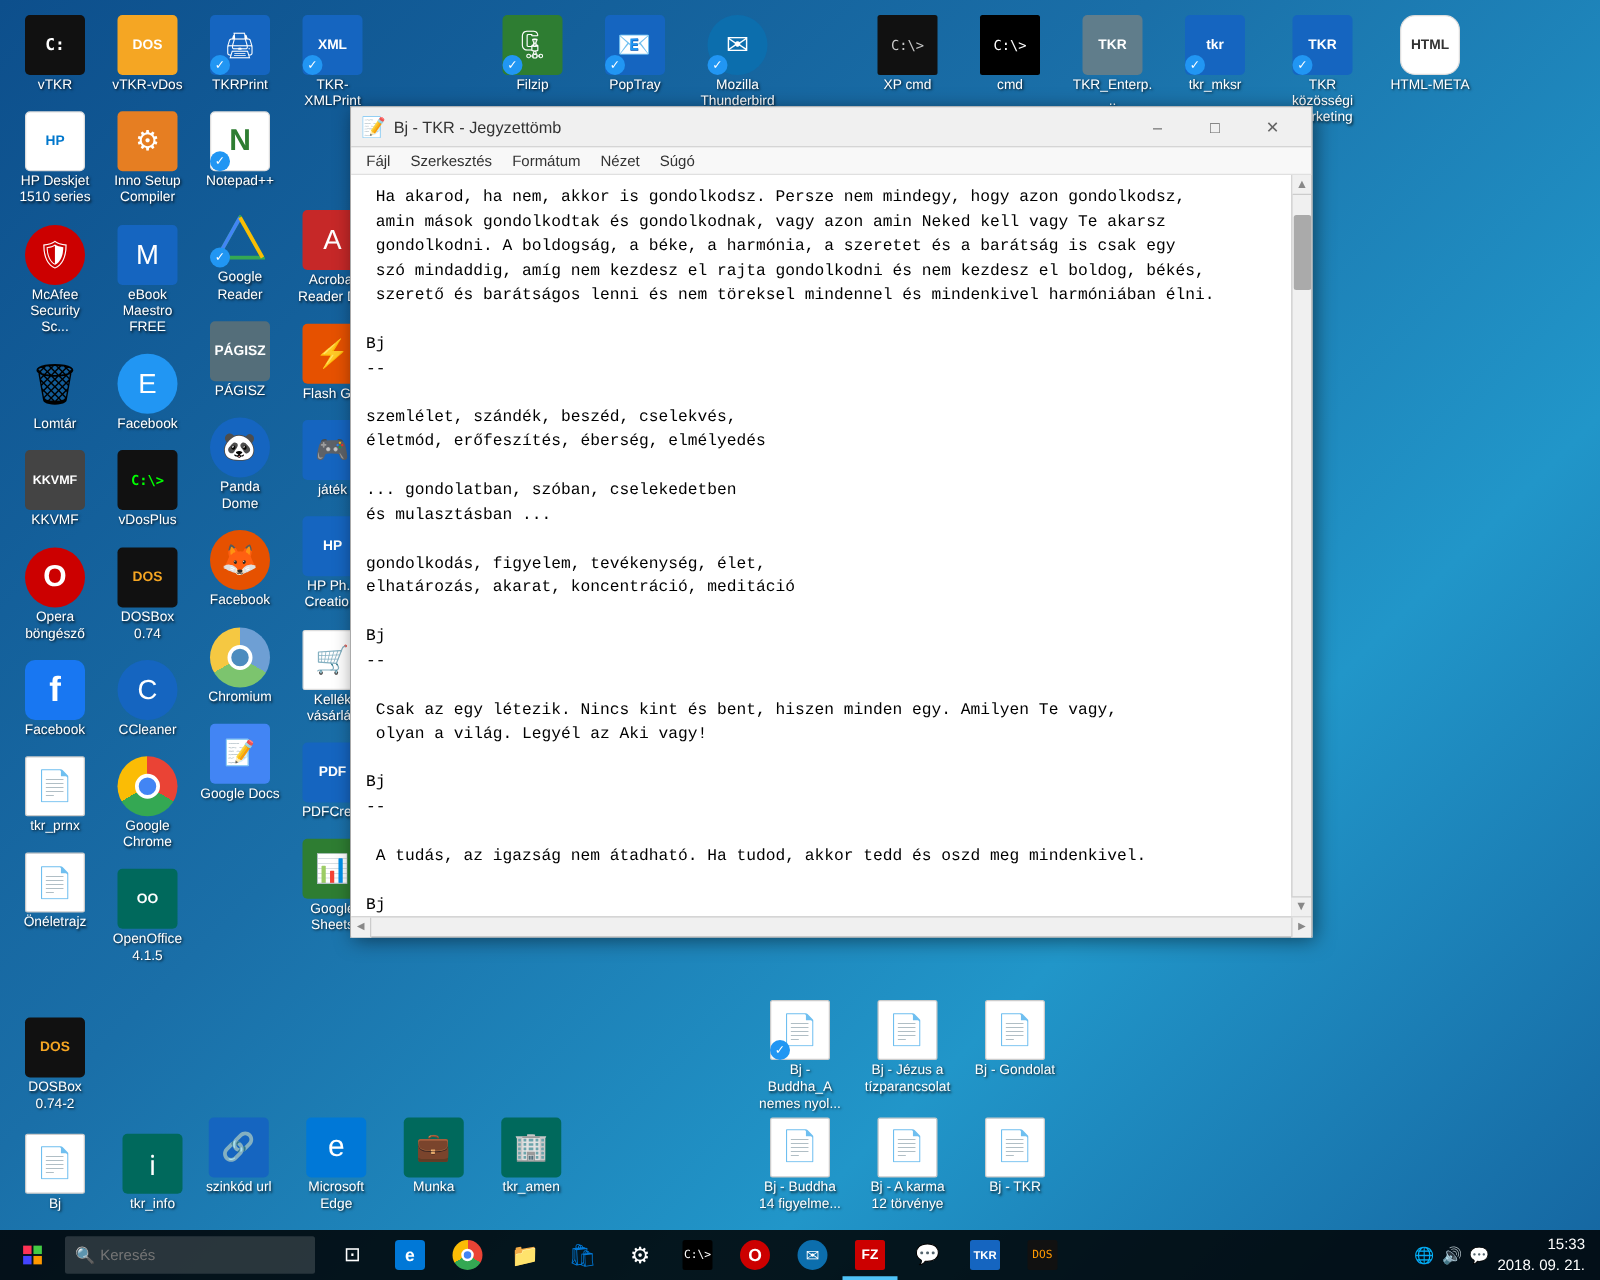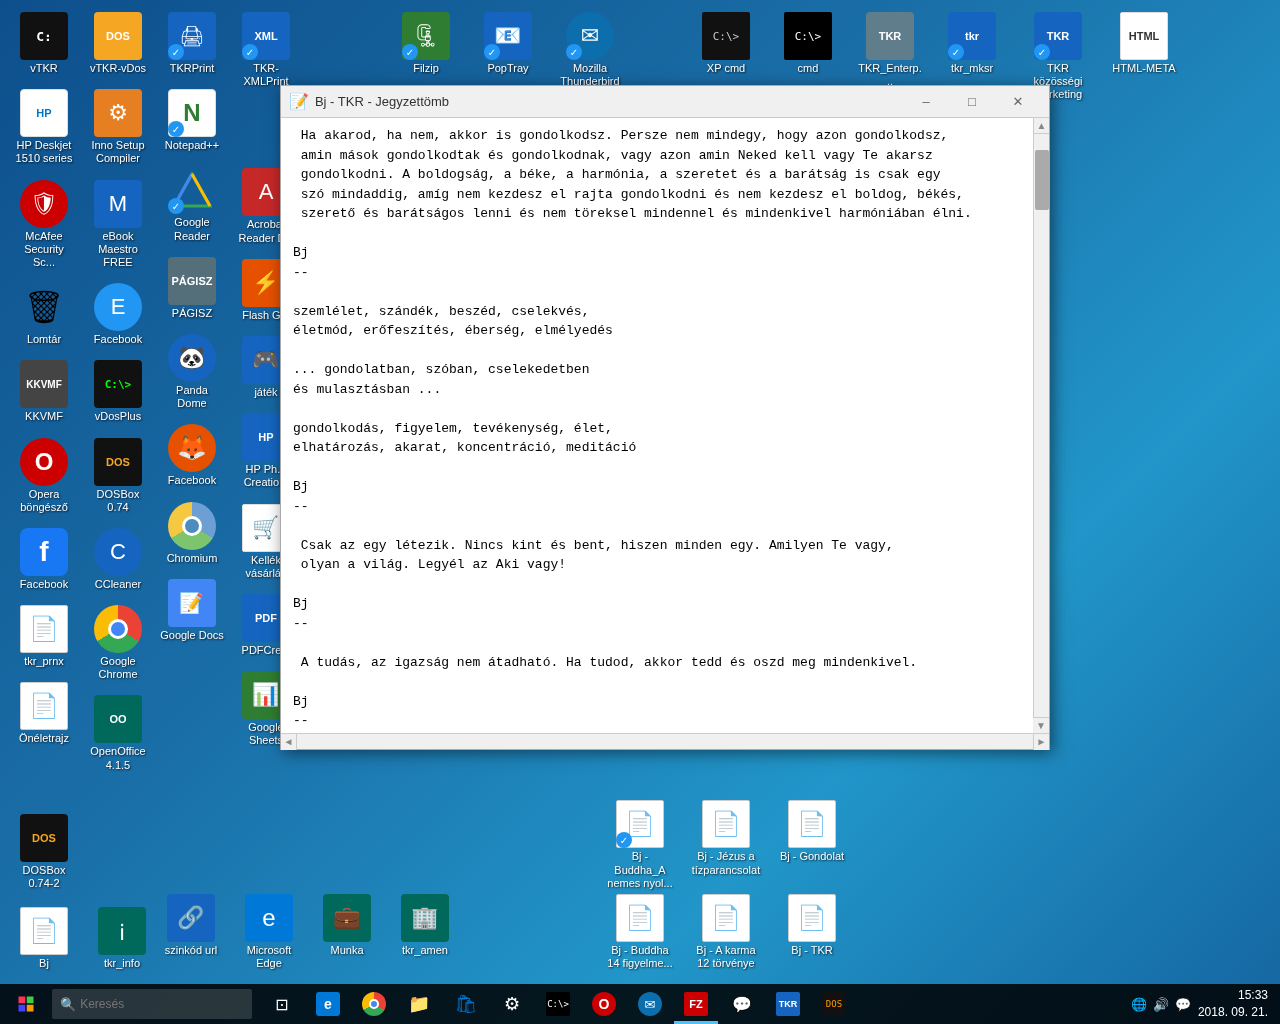--- a/index.html
+++ b/index.html
@@ -515,21 +515,21 @@
     </div>
     <div class="desktop-icon" style="width:80px;">
       <div class="icon-img">
         <div style="width:48px;height:48px;background:#1565c0;border-radius:4px;display:flex;align-items:center;justify-content:center;color:#fff;font-size:11px;font-weight:bold;text-align:center;">TKR</div>
         <div class="check-overlay">✓</div>
       </div>
       <div class="icon-label">TKR közösségi marketing</div>
     </div>
     <div class="desktop-icon" style="width:72px;">
       <div class="icon-img">
-        <div style="width:48px;height:48px;background:#fff;border:1px solid #ddd;border-radius:2px;display:flex;align-items:center;justify-content:center;color:#333;font-size:11px;font-weight:bold;">HTML</div>
+        <div style="width:48px;height:48px;background:#fff;border:1px solid #ddd;border-radius:12px;display:flex;align-items:center;justify-content:center;color:#333;font-size:11px;font-weight:bold;">HTML</div>
       </div>
       <div class="icon-label">HTML-META</div>
     </div>
   </div>
 
   <div style="position:absolute; top:8px; left:230px; display:flex; flex-direction:column; gap:6px;">
     <div class="desktop-icon">
       <div class="icon-img">
         <div style="width:48px;height:48px;background:#1565c0;border-radius:4px;display:flex;align-items:center;justify-content:center;color:#fff;font-size:11px;font-weight:bold;">XML</div>
         <div class="check-overlay">✓</div>
@@ -679,20 +679,27 @@
     <div class="window-titlebar">
       <div class="window-title-left">
         <span class="window-title-icon">📝</span>
         <span>Bj - TKR - Jegyzettömb</span>
       </div>
       <div class="window-controls">
         <button class="win-btn">–</button>
         <button class="win-btn">□</button>
         <button class="win-btn close">✕</button>
       </div>
+    </div>
+    <div class="window-menubar">
+      <span class="menu-item">Fájl</span>
+      <span class="menu-item">Szerkesztés</span>
+      <span class="menu-item">Formátum</span>
+      <span class="menu-item">Nézet</span>
+      <span class="menu-item">Súgó</span>
     </div>
     <div class="window-content">
       <textarea class="notepad-text" style=""> Ha akarod, ha nem, akkor is gondolkodsz. Persze nem mindegy, hogy azon gondolkodsz,
  amin mások gondolkodtak és gondolkodnak, vagy azon amin Neked kell vagy Te akarsz
  gondolkodni. A boldogság, a béke, a harmónia, a szeretet és a barátság is csak egy
  szó mindaddig, amíg nem kezdesz el rajta gondolkodni és nem kezdesz el boldog, békés,
  szerető és barátságos lenni és nem töreksel mindennel és mindenkivel harmóniában élni.
 
 Bj
 --

